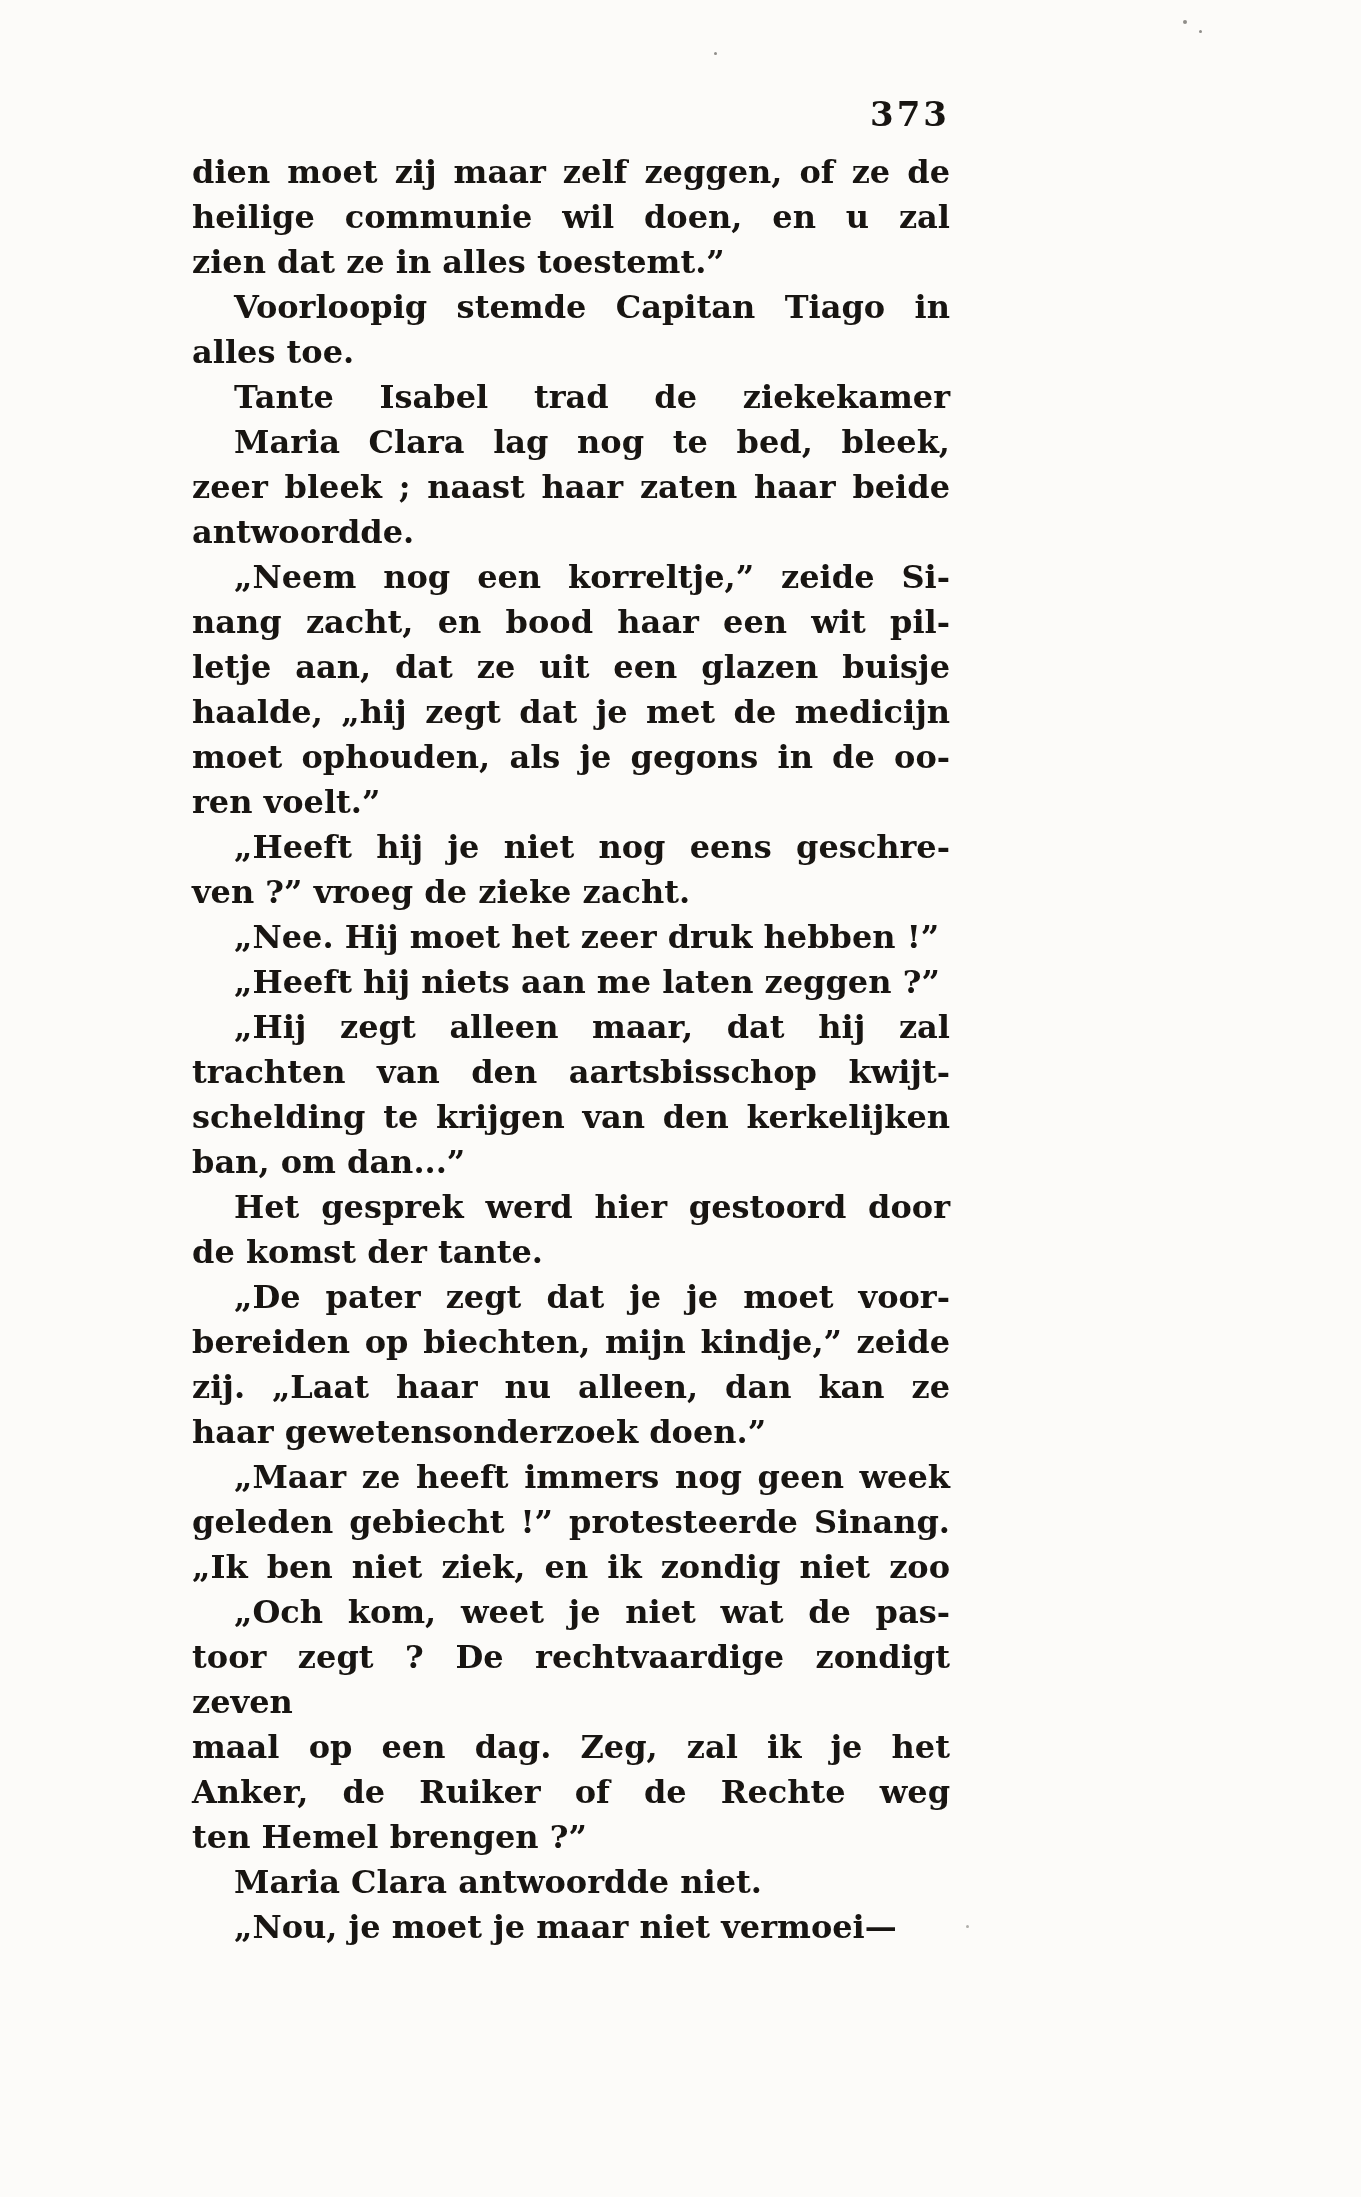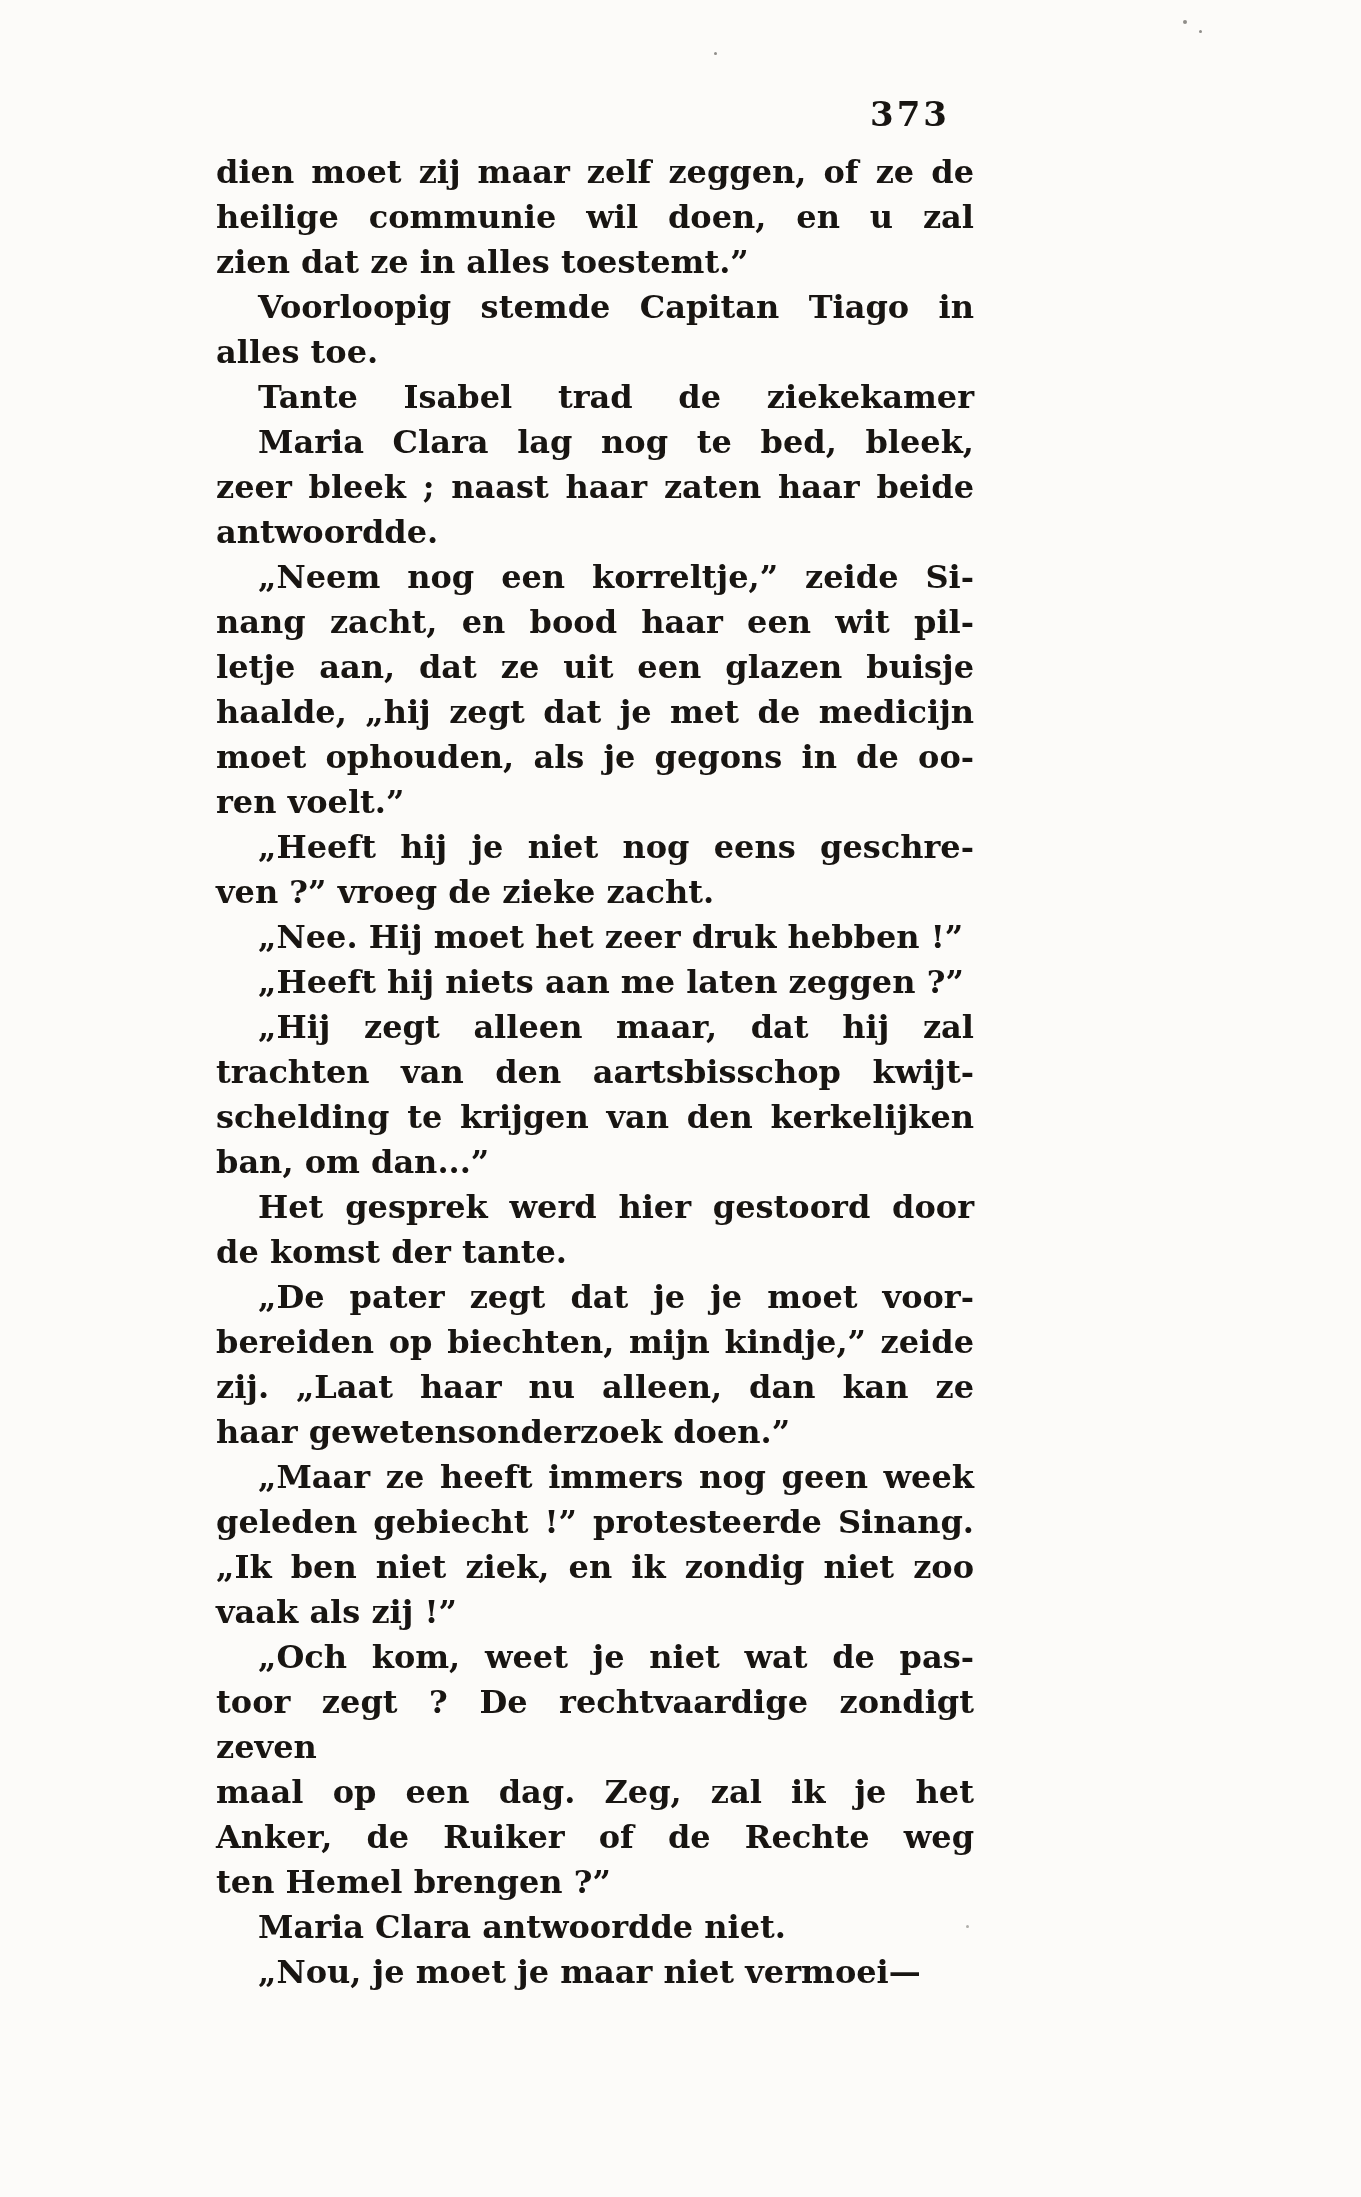--- a/index.html
+++ b/index.html
@@ -23,21 +23,20 @@
     letter-spacing: 3px;
   }
   .textblock {
     position: absolute;
     top: 150px;
     left: 192px;
     width: 758px;
     font-size: 32px;
     font-weight: 700;
     line-height: 45px;
-    margin-left: 24px;
   }
   .ln {
     text-align: justify;
     text-align-last: justify;
     min-height: 45px;
   }
   .end { text-align-last: left; }
   .ind { text-indent: 42px; }
   .it { }
   .speck {
@@ -88,21 +87,20 @@
     <div class="ln end">ban, om dan...”</div>
     <div class="ln ind">Het gesprek werd hier gestoord door</div>
     <div class="ln end">de komst der tante.</div>
     <div class="ln ind">„De pater zegt dat je je moet voor-</div>
     <div class="ln">bereiden op biechten, mijn kindje,” zeide</div>
     <div class="ln">zij. „Laat haar nu alleen, dan kan ze</div>
     <div class="ln end">haar gewetensonderzoek doen.”</div>
     <div class="ln ind">„Maar ze heeft immers nog geen week</div>
     <div class="ln">geleden gebiecht !” protesteerde Sinang.</div>
     <div class="ln">„Ik ben niet ziek, en ik zondig niet zoo</div>
-    <div class="ln end">vaak als zij !”</div>
     <div class="ln ind">„Och kom, weet je niet wat de pas-</div>
     <div class="ln">toor zegt ? De rechtvaardige zondigt zeven</div>
     <div class="ln">maal op een dag. Zeg, zal ik je het</div>
     <div class="ln"><span class="it">Anker,</span><span> de </span><span class="it">Ruiker</span><span> of de </span><span class="it">Rechte weg</span></div>
     <div class="ln end"><span class="it">ten Hemel</span><span> brengen ?”</span></div>
     <div class="ln ind end">Maria Clara antwoordde niet.</div>
     <div class="ln ind end">„Nou, je moet je maar niet vermoei—</div>
   </div>
 
 </div>

